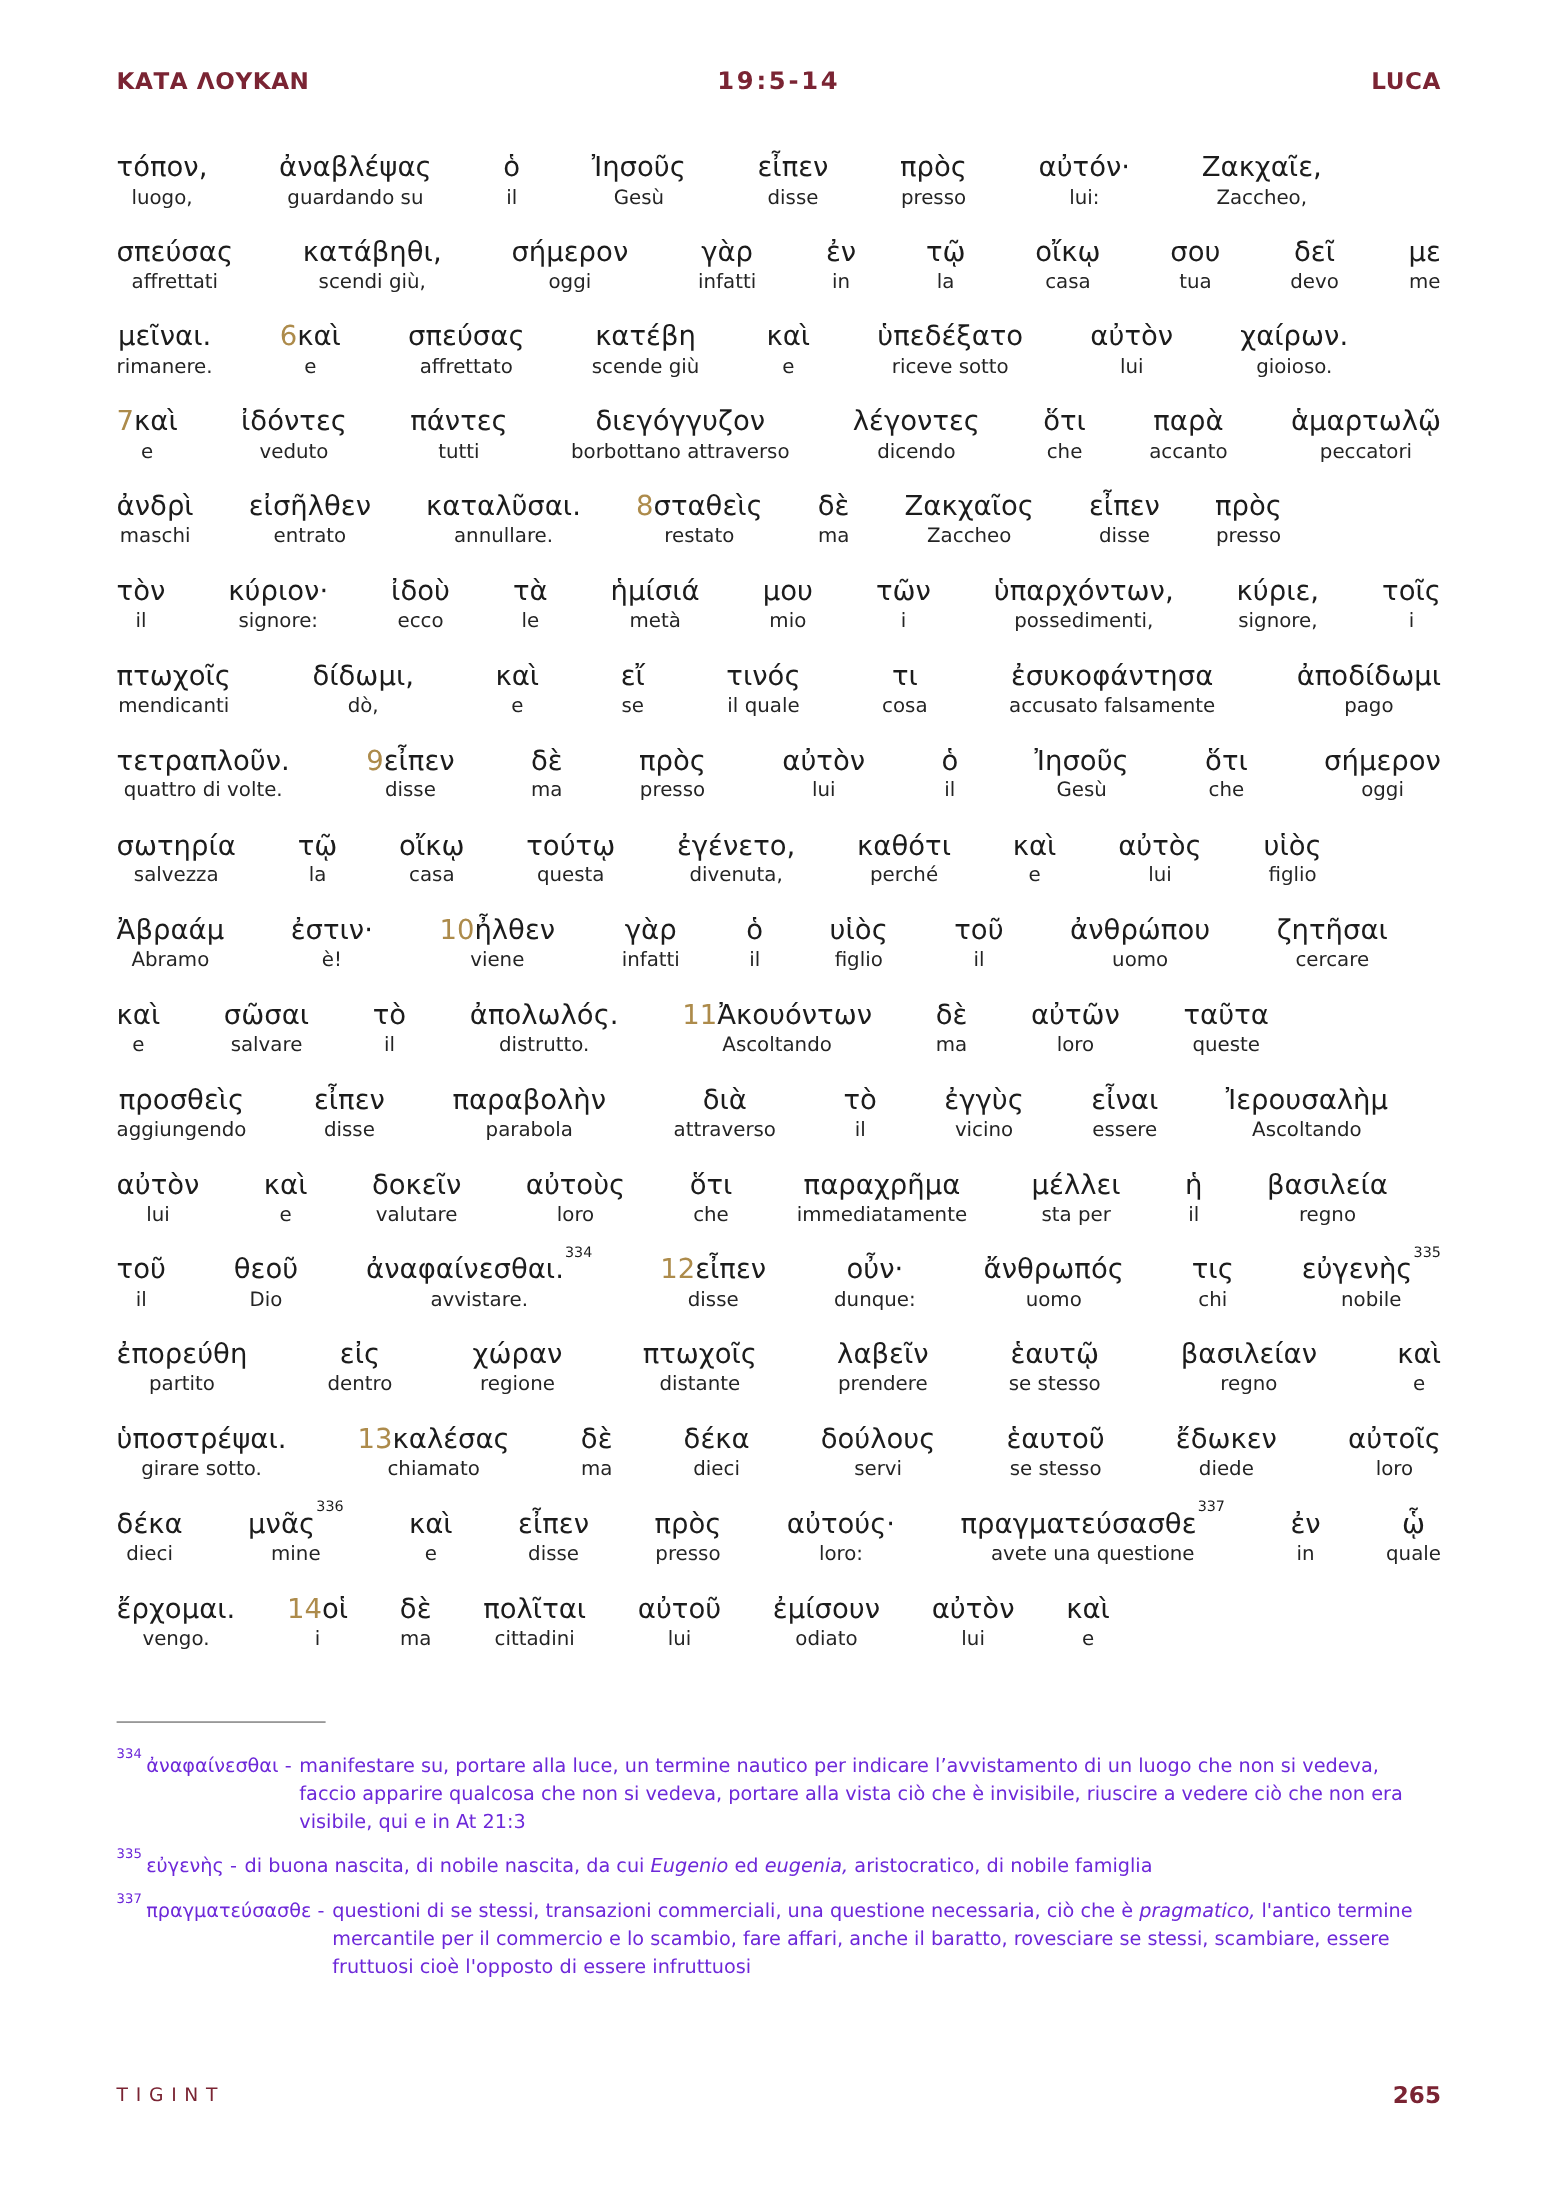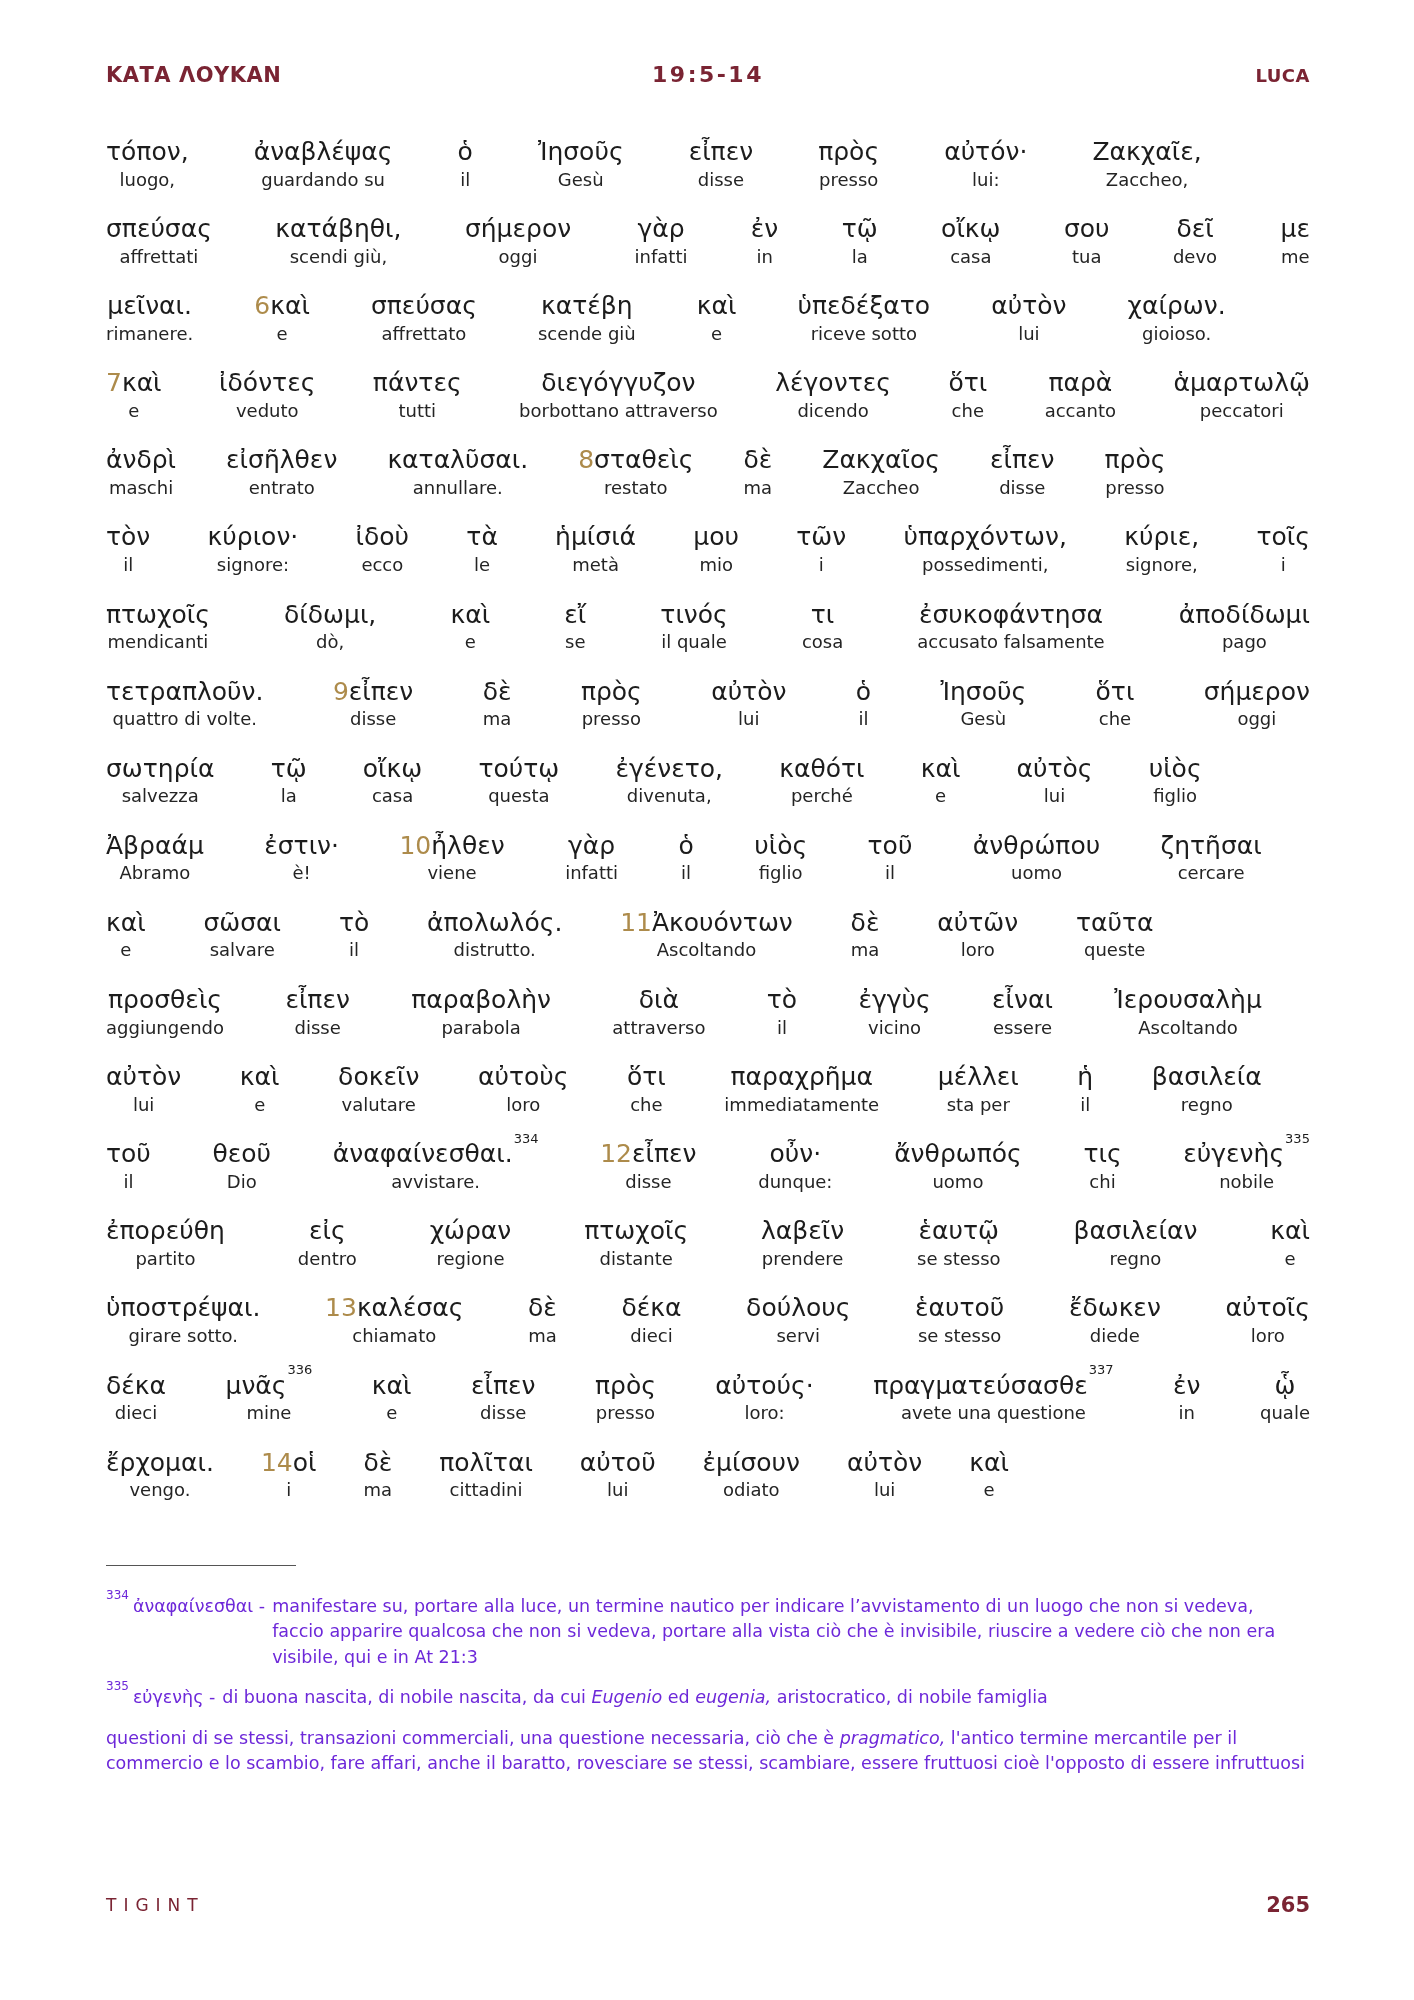--- a/index.html
+++ b/index.html
@@ -5,21 +5,21 @@
   * { margin:0; padding:0; box-sizing:border-box; }
   body { background:#e8e8e8; font-family:"DejaVu Sans", sans-serif; }
   .page {
     width:1414px; height:2000px; background:#ffffff; margin:0 auto;
     position:relative; padding:62px 104px 0 106px;
   }
   
   .hdr { display:grid; grid-template-columns:1fr auto 1fr; align-items:baseline; color:#7a2433; }
   .hdr .h-left  { font-size:21px; font-weight:700; letter-spacing:0.5px; justify-self:start; }
   .hdr .h-mid   { font-size:22px; font-weight:600; letter-spacing:2.5px; }
-  .hdr .h-right { font-size:18px; font-weight:700; letter-spacing:0.5px; justify-self:end; }
+  .hdr .h-right { font-size:21px; font-weight:700; letter-spacing:0.5px; justify-self:end; }
   
   .ilines { margin-top:50px; }
   .iline { display:flex; justify-content:space-between; margin-bottom:24px; }
   .wunit { text-align:center; }
   .greek { font-size:25px; line-height:1.18; color:#1c1c1c; white-space:nowrap; }
   .gloss { font-size:18px; line-height:1.2; margin-top:2px; color:#242424; white-space:nowrap; }
   .vnum  { color:#ad8b4b; }
   .fnref { font-size:13px; line-height:0; position:relative; top:-10px; margin-left:1px; color:#1c1c1c; }
   
   .iline:nth-child(1)  { width:91%; }
@@ -711,20 +711,21 @@
   <div class="fns">
       <div class="footnote">
         <span class="fn-label"><sup class="fn-num">334</sup>ἀναφαίνεσθαι -</span>
         <div class="fn-desc"><span>manifestare su, portare alla luce, un termine nautico per indicare l’avvistamento di un luogo che non si vedeva, faccio apparire qualcosa che non si vedeva, portare alla vista ciò che è invisibile, riuscire a vedere ciò che non era visibile, qui e in At 21:3</span></div>
       </div>
       <div class="footnote">
         <span class="fn-label"><sup class="fn-num">335</sup>εὐγενὴς -</span>
         <div class="fn-desc"><span>di buona nascita, di nobile nascita, da cui </span><i>Eugenio</i><span> ed </span><i>eugenia,</i><span> aristocratico, di nobile famiglia</span></div>
       </div>
       <div class="footnote">
+        <span class="fn-label"><sup class="fn-num">337</sup>πραγματεύσασθε -</span>
         <div class="fn-desc"><span>questioni di se stessi, transazioni commerciali, una questione necessaria, ciò che è </span><i>pragmatico,</i><span> l'antico termine mercantile per il commercio e lo scambio, fare affari, anche il baratto, rovesciare se stessi, scambiare, essere fruttuosi cioè l'opposto di essere infruttuosi</span></div>
       </div>
     </div>
 
   <div class="ftr">
     <div class="f-left">TIGINT</div>
     <div class="f-page">265</div>
   </div>
 
 </div>

